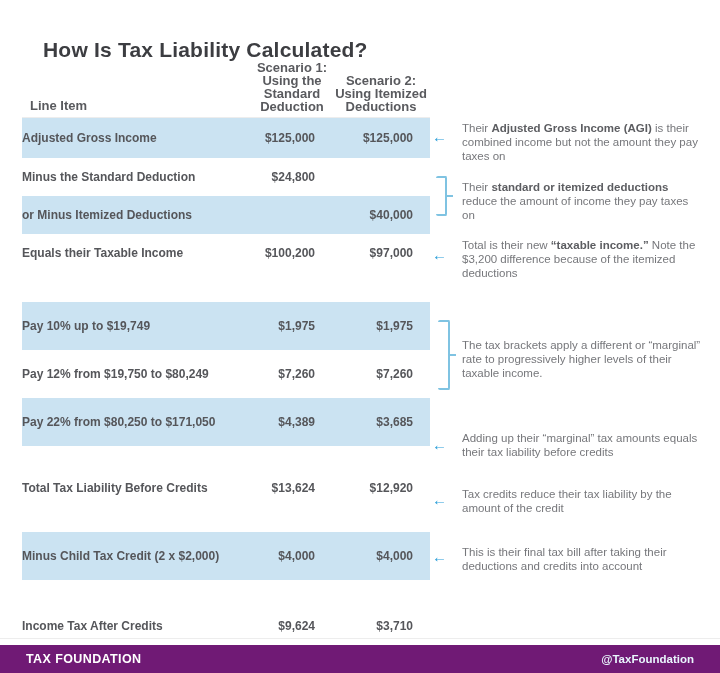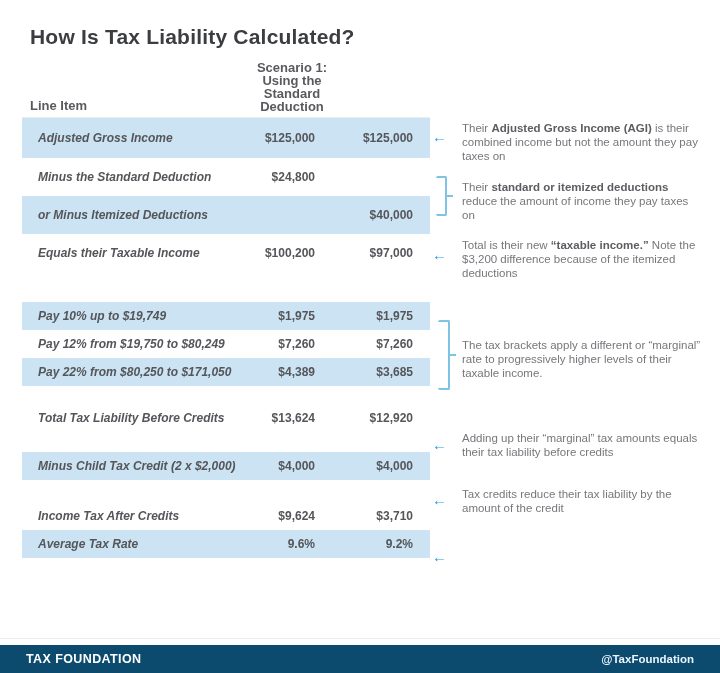--- a/index.html
+++ b/index.html
@@ -4,41 +4,41 @@
 <style>
   html,body{margin:0;padding:0;}
   body{
     width:720px;height:673px;background:#ffffff;position:relative;overflow:hidden;
     font-family:"Liberation Sans", sans-serif;
     -webkit-font-smoothing:antialiased;
   }
   .page{position:absolute;inset:0;}
 
   .title{
-    position:absolute;left:27px;top:22px;margin:3px;
+    position:absolute;left:27px;top:22px;margin:16px;
     font-size:21px;font-weight:700;color:#3c3d41;letter-spacing:.2px;
   }
 
   
   .thead{
     position:absolute;left:22px;top:60px;width:408px;height:58px;
     display:grid;grid-template-columns:1fr 80px 98px;align-items:end;
     box-sizing:border-box;padding-bottom:4px;border-bottom:1px solid #ededed;
   }
   .th{font-size:13px;font-weight:700;color:#595a5e;}
   .th.label{padding-left:8px;}
   .th.num{text-align:center;white-space:pre-line;line-height:13px;}
 
   
   .tbody{position:absolute;left:22px;top:118px;width:408px;}
   .row{display:grid;grid-template-columns:1fr 80px 98px;align-items:center;}
   .row.blue{background:#cbe3f2;}
-  .h40{height:40px}.h38{height:38px}.h36{height:28px}
+  .h40{height:40px}.h38{height:38px}.h36{height:48px}
   .cell{font-size:12px;font-weight:600;color:#55565a;}
-  .cell.label{padding-left:16px;font-style:italic;}
+  .cell.label{padding-left:0;}
   .cell.val{text-align:right;padding-right:17px;}
   .gap30{height:30px}.gap18{height:18px}.gap20{height:20px}.gap22{height:22px}
 
   
   .ann{
     position:absolute;left:462px;width:242px;
     font-size:11.5px;line-height:14px;color:#76777b;
   }
   .ann b{color:#5c5d61;font-weight:700;margin-top:10px;}
   .t1{top:121px}.t2{top:180px}.t3{top:238px}.t4{top:338px}
@@ -57,40 +57,43 @@
   .bracket::after{
     content:"";position:absolute;right:-8px;top:50%;margin-top:-1px;
     width:7px;height:2px;background:#7fc3e2;
   }
   .b1{left:436px;top:176px;width:11px;height:40px;}
   .b2{left:438px;top:320px;width:12px;height:70px;}
 
   
   .divider{position:absolute;left:0;top:638px;width:720px;height:1px;background:#ededed;}
   .footer{
-    position:absolute;left:0;top:645px;width:720px;height:28px;background:#0c4a6e;
+    position:absolute;left:0;top:645px;width:720px;height:28px;background:#701a75;
     display:flex;align-items:center;justify-content:space-between;
     box-sizing:border-box;padding:0 26px;
   }
   .brand{color:#ffffff;font-size:12.5px;font-weight:700;letter-spacing:.4px;}
   .handle{color:#e9f6fd;font-size:11.5px;font-weight:600;}
 </style>
 </head>
 <body>
 
 <div class="page">
 
   <h1 class="title">How Is Tax Liability Calculated?</h1>
 
   <div class="thead">
     <div class="th label">Line Item</div>
     <div class="th num">Scenario 1:
 Using the
 Standard
 Deduction</div>
+    <div class="th num">Scenario 2:
+Using Itemized
+Deductions</div>
   </div>
 
   <div class="tbody">
     <div class="row blue h40">
       <div class="cell label">Adjusted Gross Income</div>
       <div class="cell val">$125,000</div>
       <div class="cell val">$125,000</div>
     </div>
     <div class="row h38">
       <div class="cell label">Minus the Standard Deduction</div>
@@ -155,20 +158,21 @@
   <span class="arrow a5">←</span>
   <span class="arrow a6">←</span>
   <span class="arrow a7">←</span>
 
   <div class="ann t1"><span>Their </span><b>Adjusted Gross Income (AGI)</b><span> is their combined income but not the amount they pay taxes on</span></div>
   <div class="ann t2"><span>Their </span><b>standard or itemized deductions</b><span> reduce the amount of income they pay taxes on</span></div>
   <div class="ann t3"><span>Total is their new </span><b>“taxable income.”</b><span> Note the $3,200 difference because of the itemized deductions</span></div>
   <div class="ann t4"><span></span><b></b><span>The tax brackets apply a different or “marginal” rate to progressively higher levels of their taxable income.</span></div>
   <div class="ann t5"><span></span><b></b><span>Adding up their “marginal” tax amounts equals their tax liability before credits</span></div>
   <div class="ann t6"><span></span><b></b><span>Tax credits reduce their tax liability by the amount of the credit</span></div>
+  <div class="ann t7"><span></span><b></b><span>This is their final tax bill after taking their deductions and credits into account</span></div>
 
   <div class="divider"></div>
   <div class="footer">
     <span class="brand">TAX FOUNDATION</span>
     <span class="handle">@TaxFoundation</span>
   </div>
 
 </div>
 
 </body></html>

